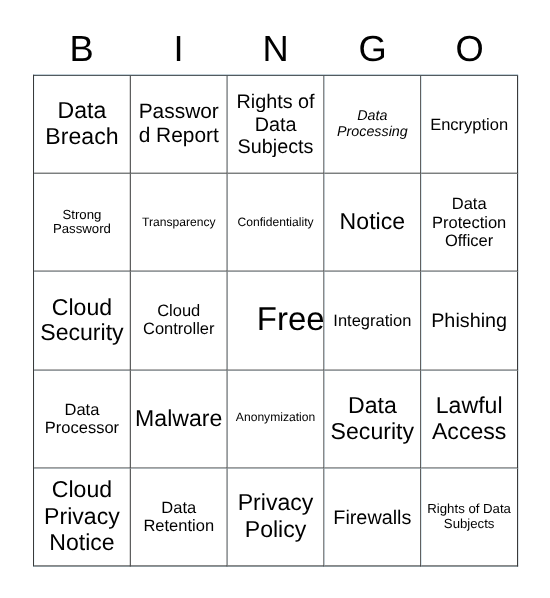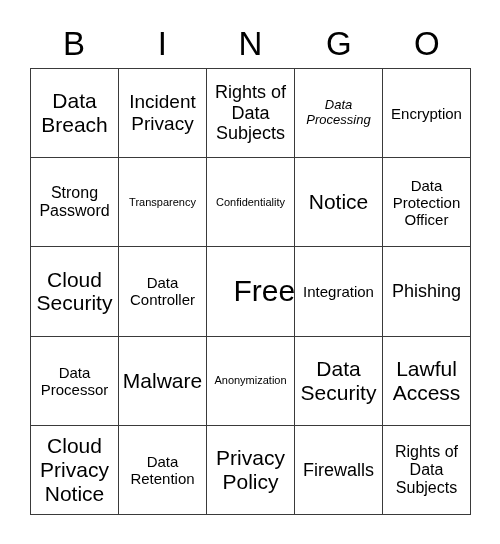--- a/index.html
+++ b/index.html
@@ -73,21 +73,21 @@
     width: 100%;
     line-height: 1.14;
     color: #000000;
     word-wrap: break-word;
     font-family: "Liberation Sans", sans-serif;
   }
   
   .fs-xs   { font-size: 11px; }
   .fs-s    { font-size: 13px; font-style: italic; }
   .fs-m    { font-size: 15px; }
-  .fs-ml   { font-size: 16px; }
+  .fs-ml   { font-size: 12px; }
   .fs-l    { font-size: 18px; }
   .fs-xl   { font-size: 19px; }
   .fs-xxl  { font-size: 21px; }
   .fs-free { font-size: 30px; margin-left: 36px; }
 </style>
 </head>
 <body>
 
 <div class="card">
 
@@ -97,21 +97,21 @@
     <div class="header-letter">N</div>
     <div class="header-letter">G</div>
     <div class="header-letter">O</div>
   </div>
 
   <div class="grid" id="bingo-grid">
       <div class="cell">
         <span class="cell-text fs-xxl">Data Breach</span>
       </div>
       <div class="cell">
-        <span class="cell-text fs-xl">Incident Privacy</span>
+        <span class="cell-text fs-xl">Password Report</span>
       </div>
       <div class="cell">
         <span class="cell-text fs-l">Rights of Data Subjects</span>
       </div>
       <div class="cell">
         <span class="cell-text fs-s">Data Processing</span>
       </div>
       <div class="cell">
         <span class="cell-text fs-m">Encryption</span>
       </div>
@@ -127,21 +127,21 @@
       <div class="cell">
         <span class="cell-text fs-xxl">Notice</span>
       </div>
       <div class="cell">
         <span class="cell-text fs-m">Data Protection Officer</span>
       </div>
       <div class="cell">
         <span class="cell-text fs-xxl">Cloud Security</span>
       </div>
       <div class="cell">
-        <span class="cell-text fs-m">Data Controller</span>
+        <span class="cell-text fs-m">Cloud Controller</span>
       </div>
       <div class="cell">
         <span class="cell-text fs-free">Free!</span>
       </div>
       <div class="cell">
         <span class="cell-text fs-m">Integration</span>
       </div>
       <div class="cell">
         <span class="cell-text fs-l">Phishing</span>
       </div>

